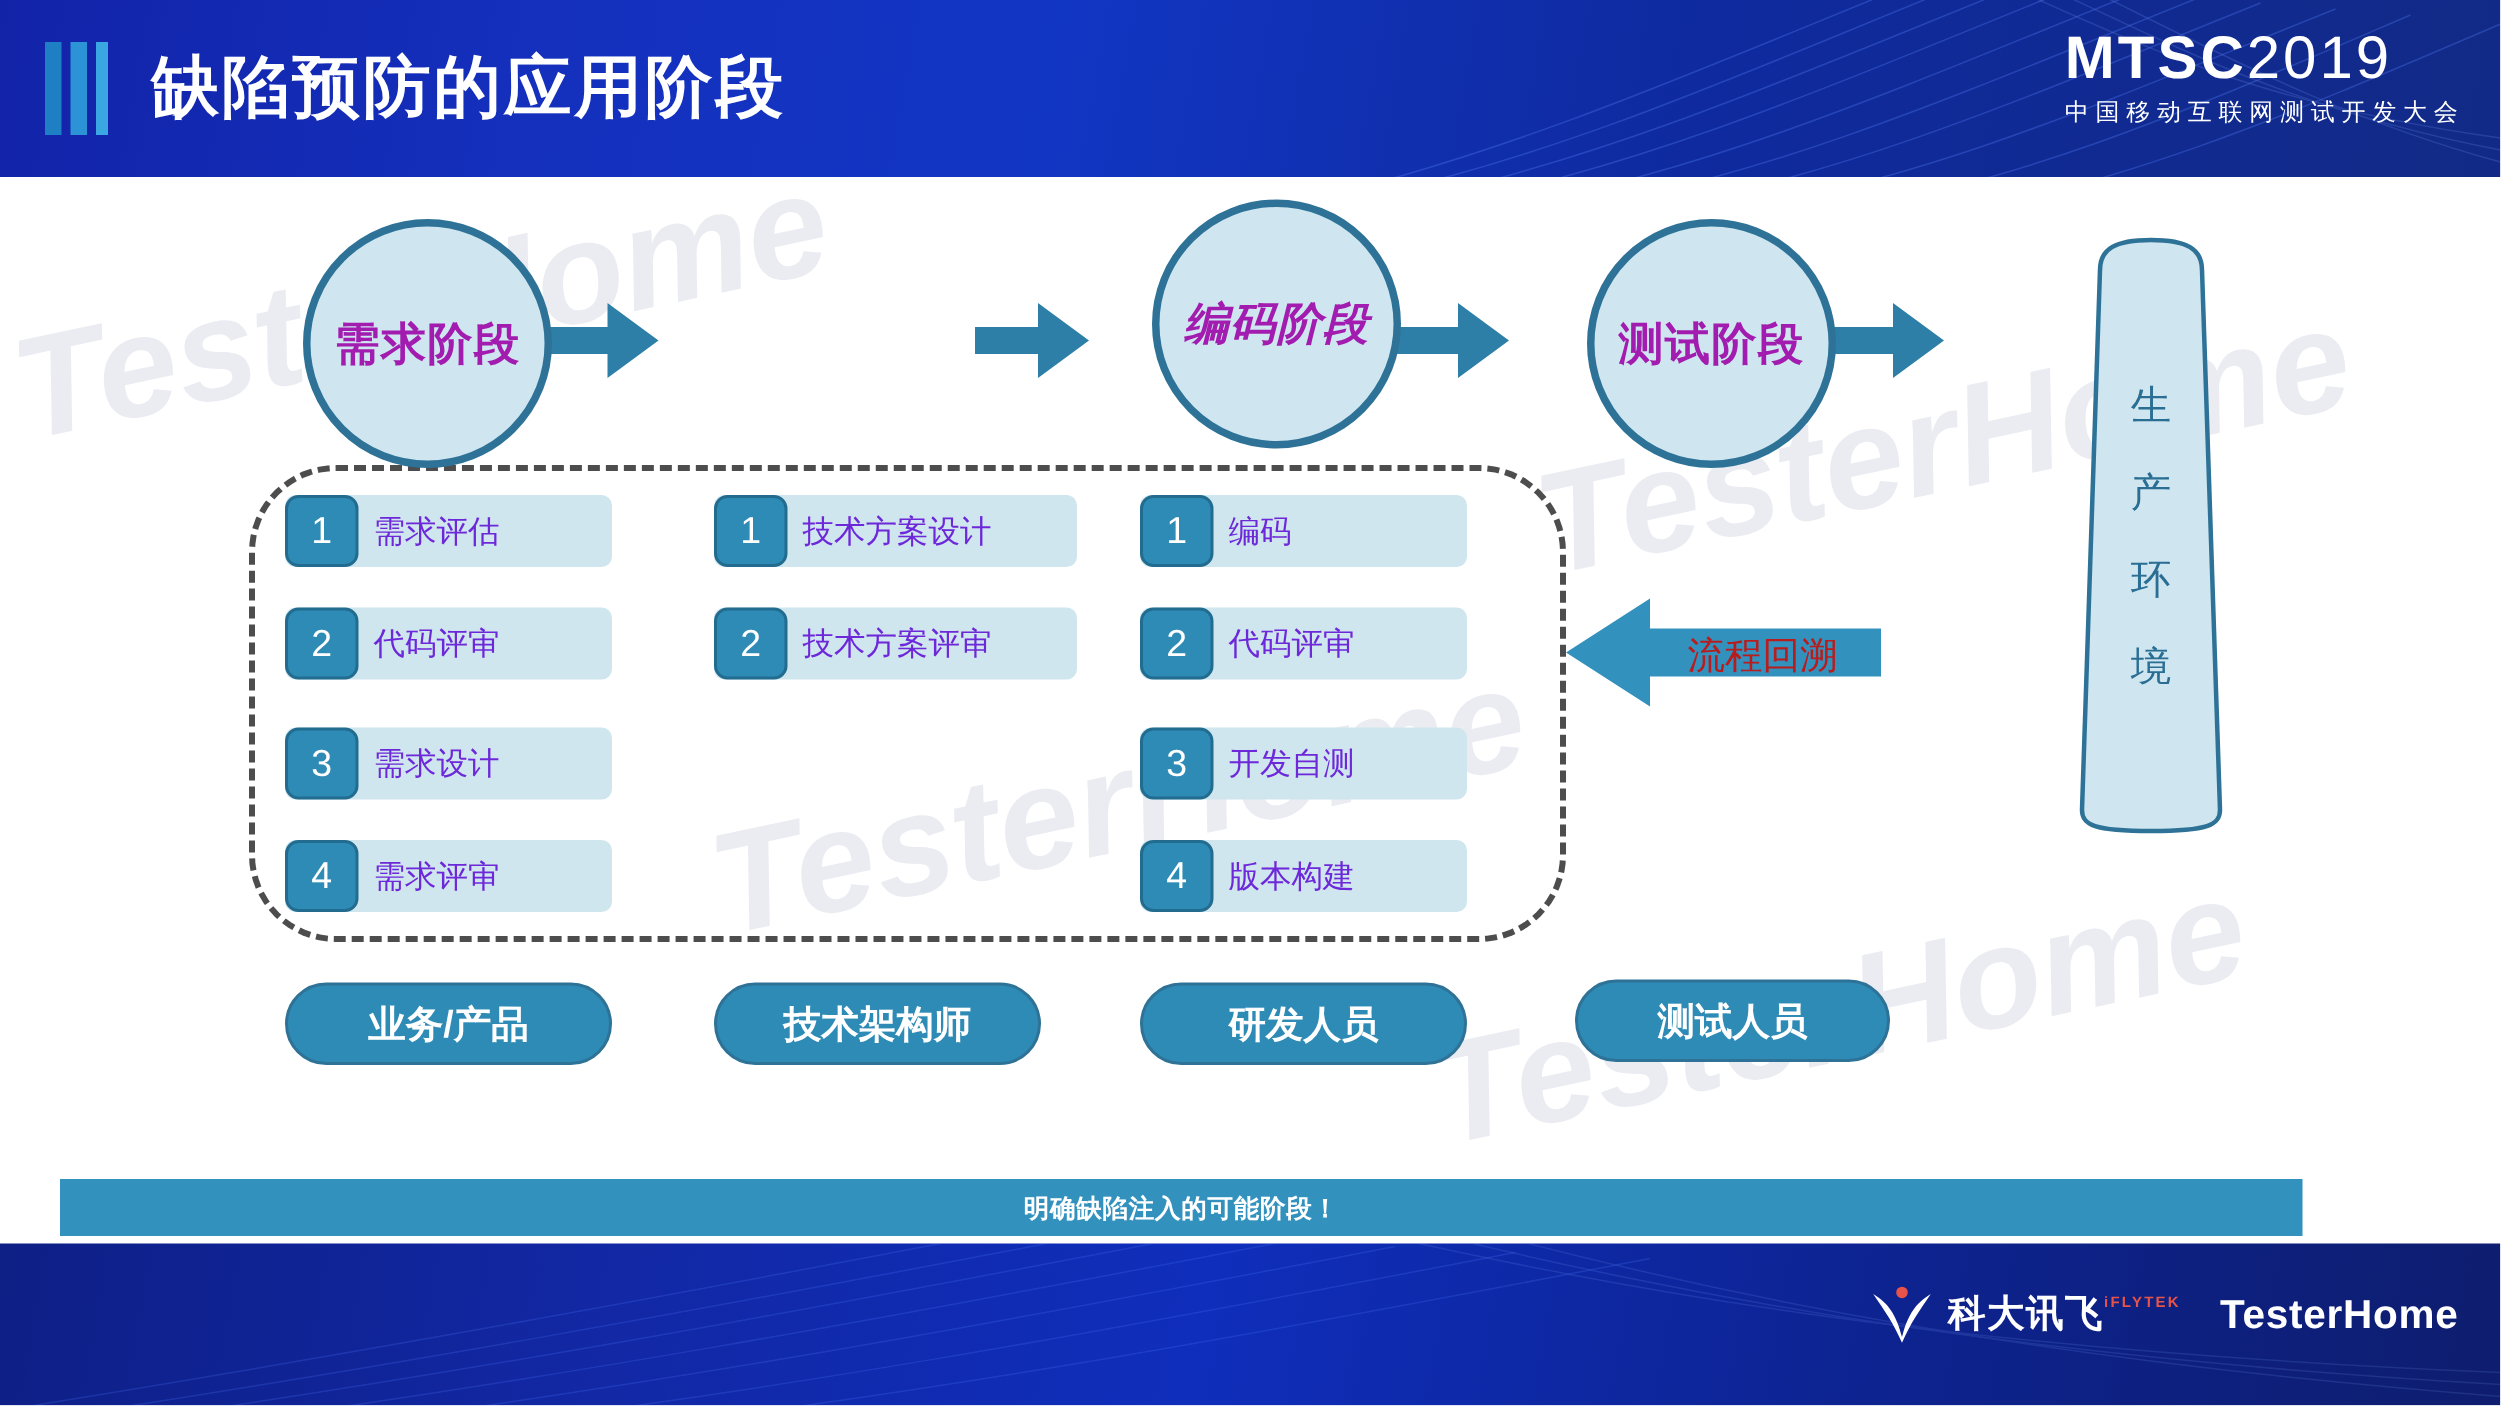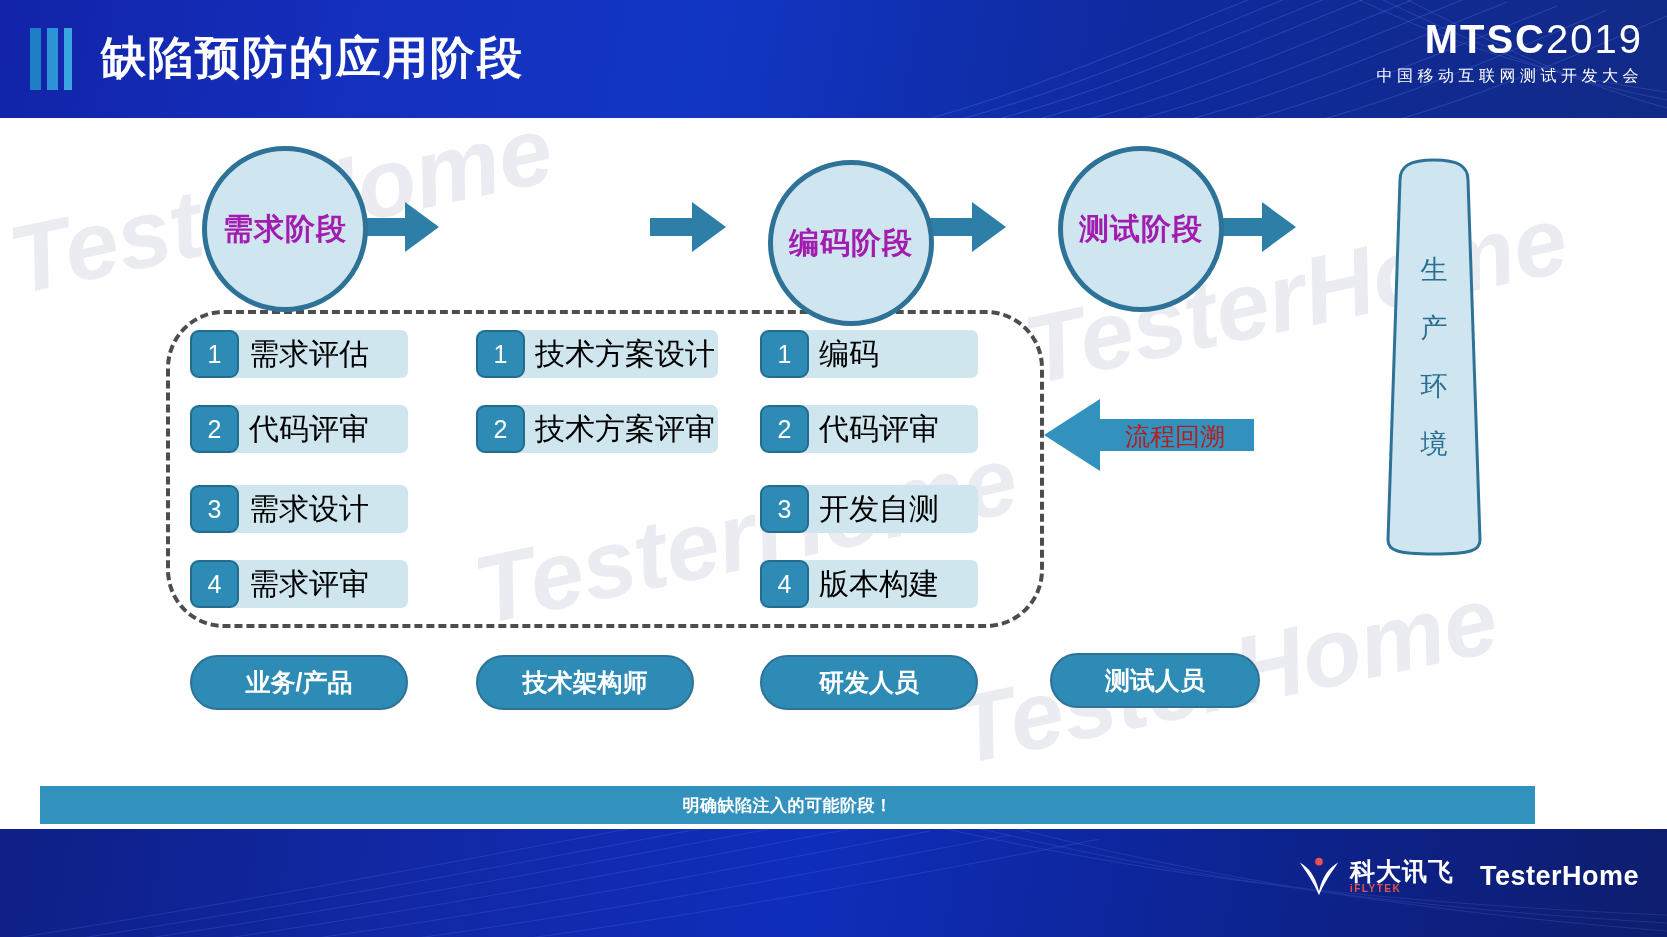--- a/index.html
+++ b/index.html
@@ -38,21 +38,21 @@
     position: absolute; left: 101px; top: 18px;
     color: #ffffff;
     font-size: 45px;
     font-weight: bold;
     letter-spacing: 2px;
     line-height: 80px;
     white-space: nowrap;
   }
   .brand {
     position: absolute; right: 24px; top: 16px;
-    text-align: right; color: #ffffff;
+    text-align: left; color: #ffffff;
   }
   .brand-main {
     font-size: 40px; font-weight: bold; letter-spacing: 2px; line-height: 46px;
   }
   .brand-main .year { font-weight: 300; }
   .brand-sub {
     font-size: 16px; letter-spacing: 4.5px; line-height: 24px; font-weight: 400;
     margin-top: 2px;
   }
 
@@ -116,22 +116,22 @@
     margin-left: 0px;
     background: #2e8bb5;
     border: 2px solid #226c8f;
     border-radius: 9px;
     color: #ffffff;
     font-size: 25px;
     display: flex; align-items: center; justify-content: center;
     flex: 0 0 auto;
   }
   .task-label {
-    color: #000000;
-    font-size: 30px;
+    color: #6d28d9;
+    font-size: 21px;
     margin-left: 10px;
     white-space: nowrap;
   }
 
   
   .role {
     position: absolute;
     height: 55px;
     border-radius: 28px;
     background: #2e8bb5;
@@ -200,21 +200,21 @@
     background: linear-gradient(100deg, #0e1f86 0%, #1228a5 25%, #0f2ebb 48%, #0d2390 75%, #0e1d6e 100%);
     overflow: hidden;
   }
   .footer-swoosh { position: absolute; left: 0; top: 0; width: 1667px; height: 108px; opacity: .5; }
   .footer-logos {
     position: absolute; right: 28px; top: 24px;
     display: flex; align-items: center; gap: 26px;
   }
   .iflytek { display: flex; align-items: center; gap: 8px; color: #ffffff; }
   .iflytek-mark { width: 46px; height: 46px; }
-  .iflytek-text { display: flex; flex-direction: column; line-height: 1; }
+  .iflytek-text { display: flex; flex-direction: row; line-height: 1; }
   .iflytek-cn { font-size: 25px; font-weight: bold; letter-spacing: 1px; }
   .iflytek-en { font-size: 10px; letter-spacing: 1.5px; color: #e7534a; margin-top: 0; font-weight: bold; }
   .th-logo { color: #ffffff; font-size: 27px; font-weight: bold; letter-spacing: .5px; }
 </style>
 </head>
 <body>
 
 <div class="slide">
 
   <div class="header">
@@ -255,21 +255,21 @@
   <div class="wm wm1">TesterHome</div>
   <div class="wm wm2">TesterHome</div>
   <div class="wm wm3">TesterHome</div>
   <div class="wm wm4">TesterHome</div>
 
   <div class="dash-box"></div>
 
   <div class="stage" style="left:202px;  top:146px;">
     <span>需求阶段</span>
   </div>
-  <div class="stage" style="left:768px;  top:160px;">
+  <div class="stage" style="left:768px;  top:133px;font-style:italic;">
     <span>编码阶段</span>
   </div>
   <div class="stage" style="left:1058px; top:146px;">
     <span>测试阶段</span>
   </div>
 
   <svg class="stage-arrow" style="left:363px; top:200px;" viewBox="0 0 78 54">
     <path d="M0,18 L42,18 L42,2 L76,27 L42,52 L42,36 L0,36 Z" fill="#2e7fa8"></path>
   </svg>
   <svg class="stage-arrow" style="left:650px; top:200px;" viewBox="0 0 78 54">

